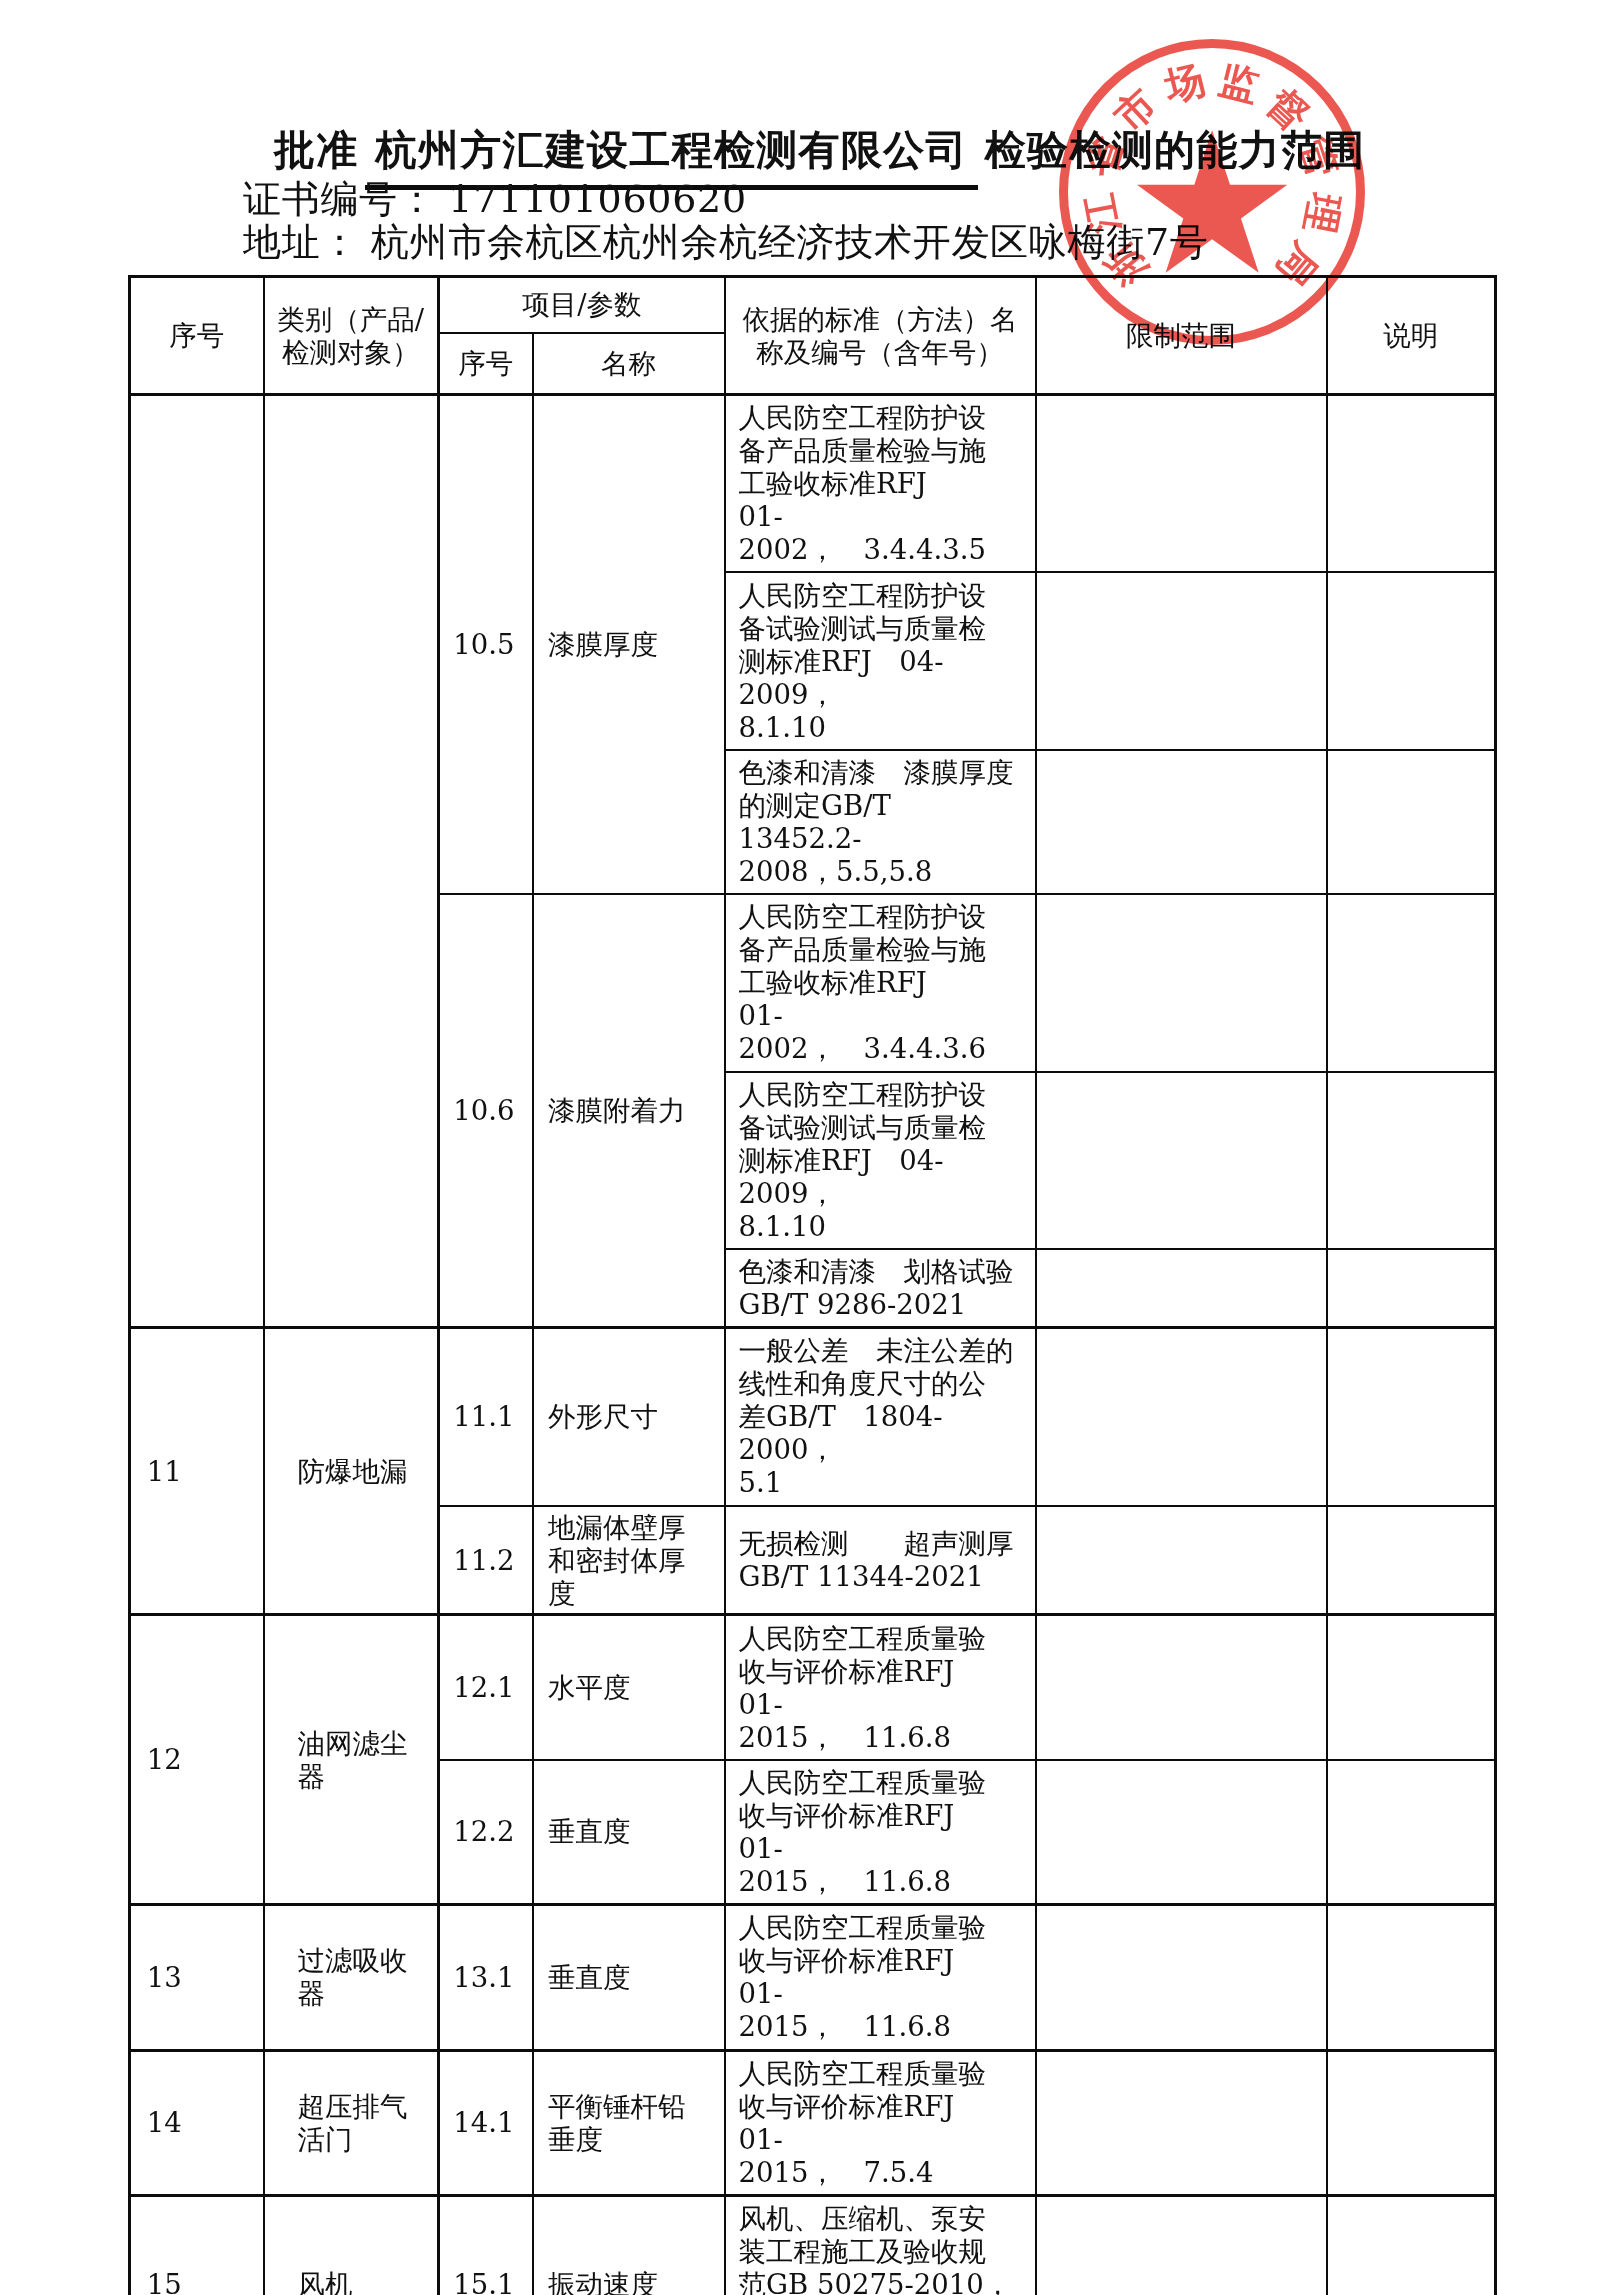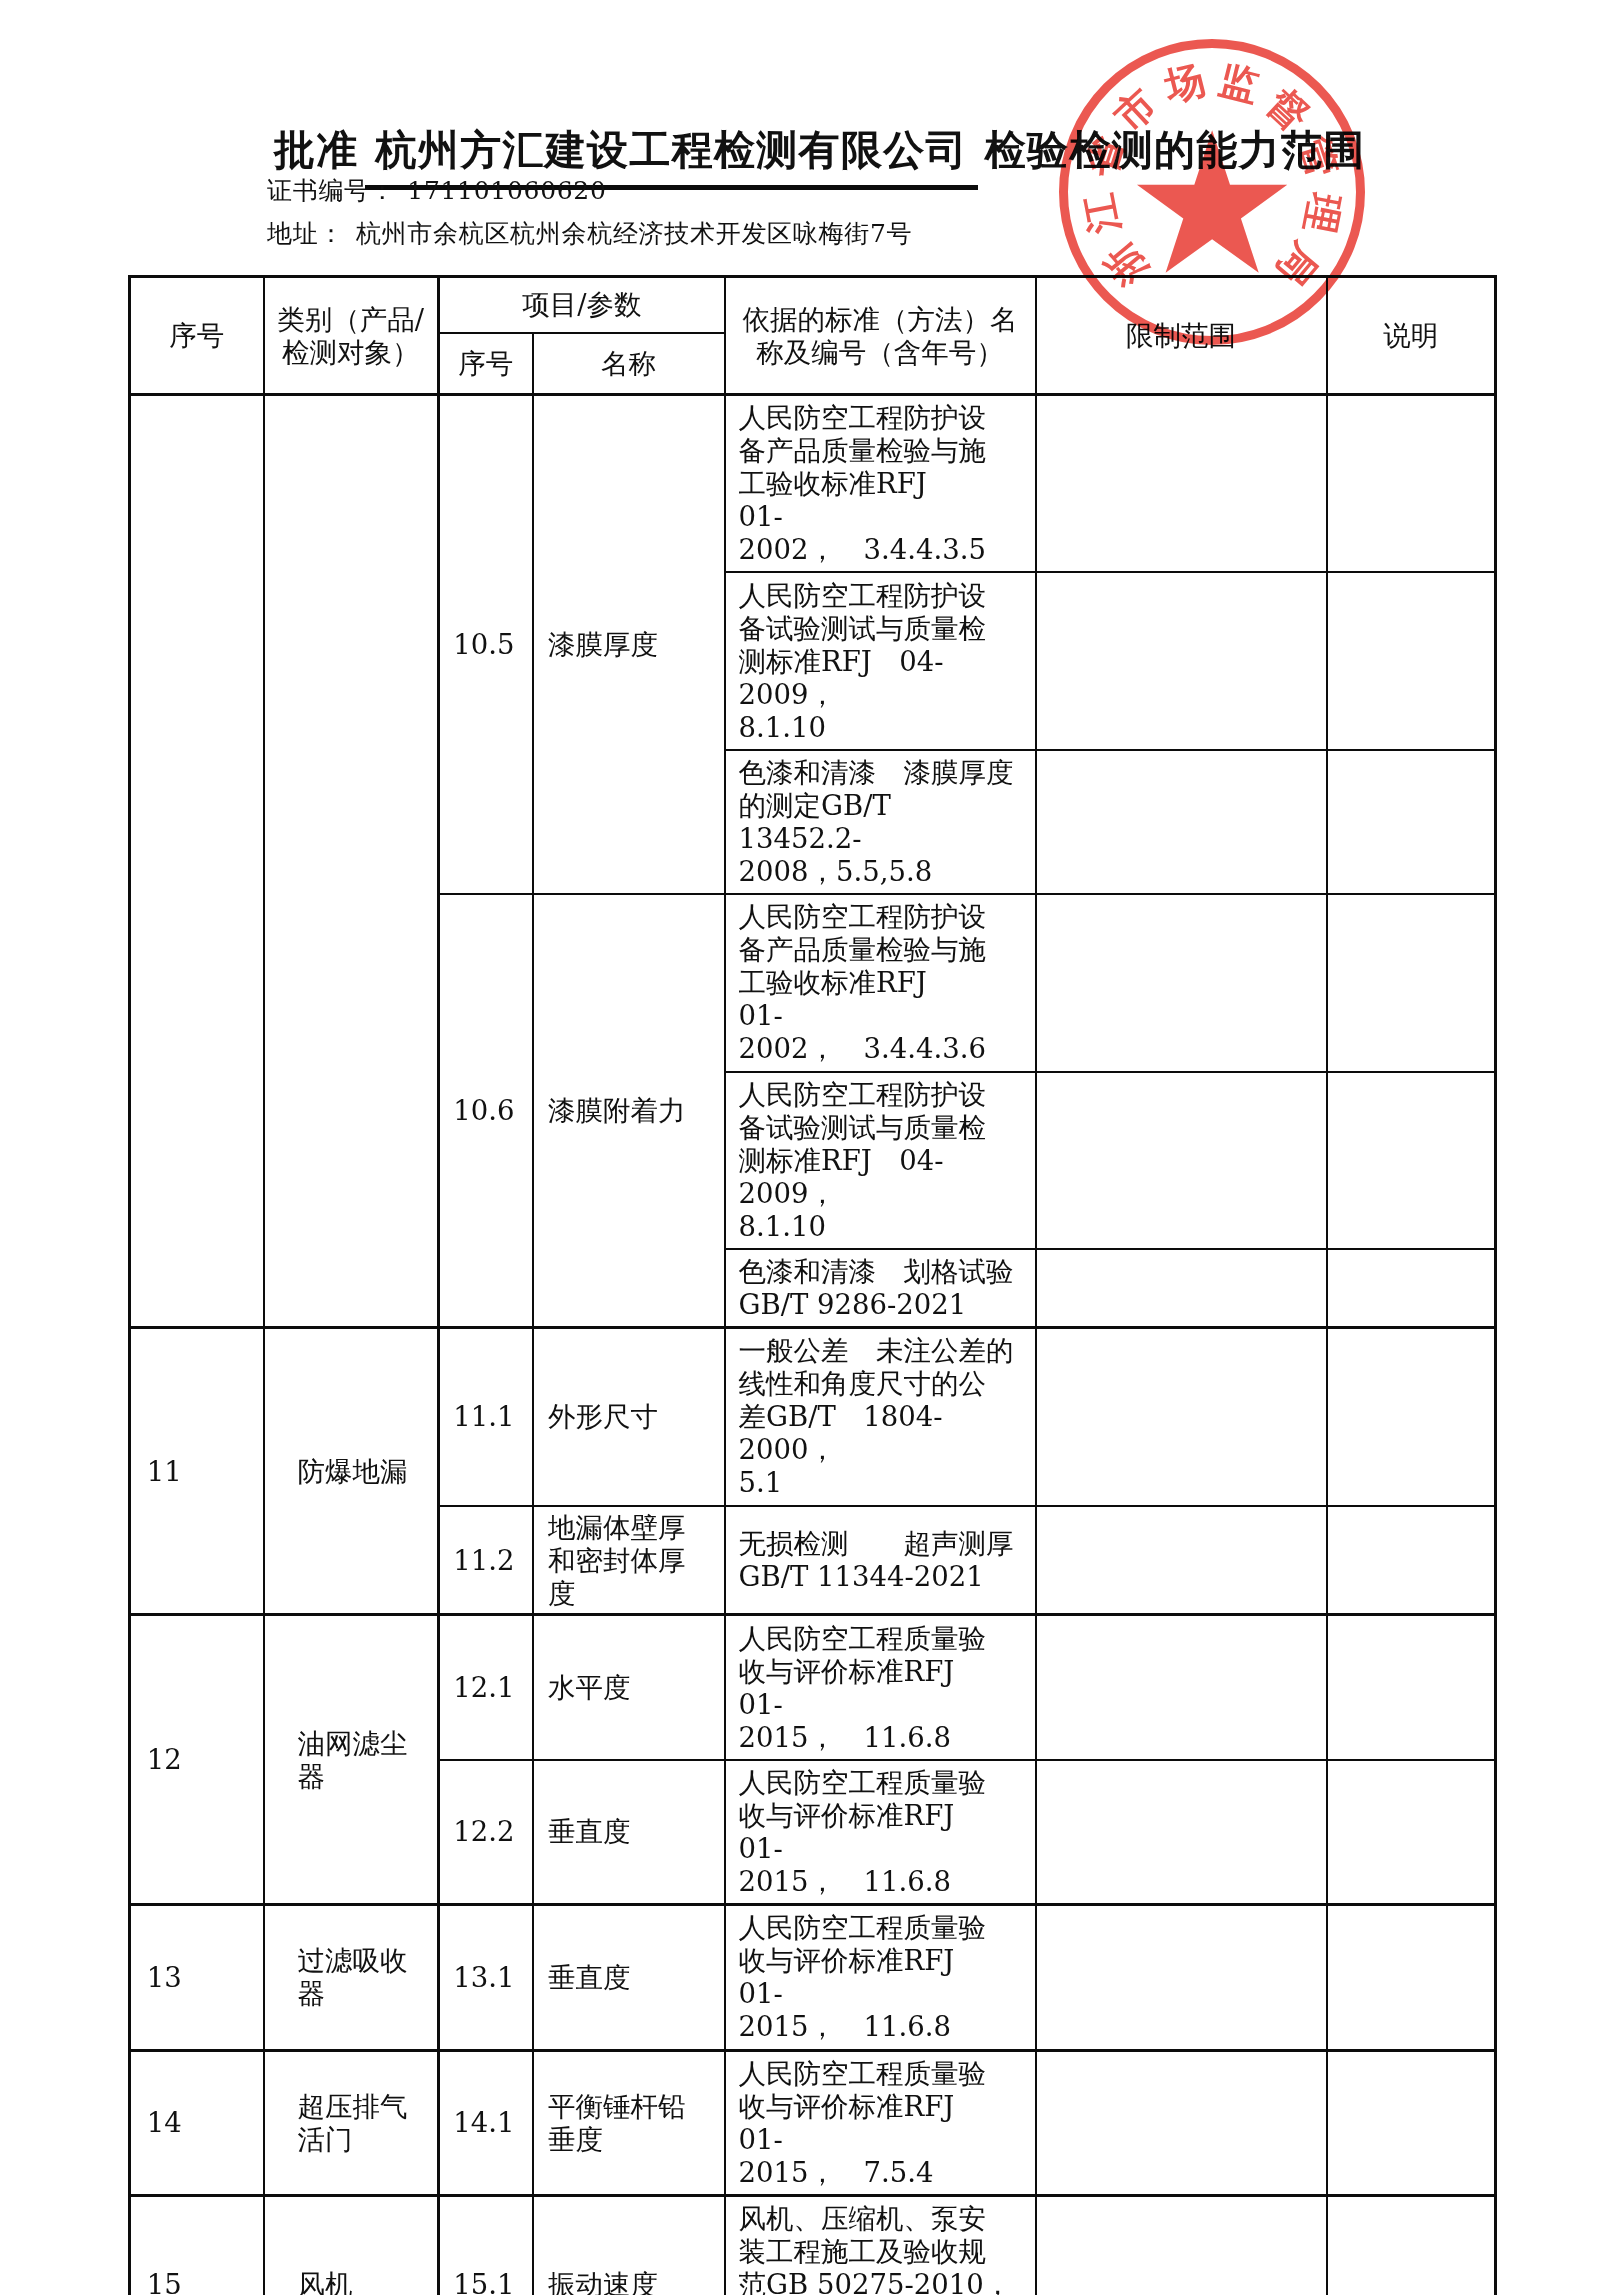--- a/index.html
+++ b/index.html
@@ -16,22 +16,22 @@
     position:absolute;left:274px;top:123px;
     font-size:41px;font-weight:600;letter-spacing:1.3px;white-space:nowrap;
   }
   .title .company{
     display:inline-block;
     margin:0 6.5px;
     padding:0 10.5px 6.5px 10.5px;
     border-bottom:5.2px solid #0c0c0c;
   }
   .meta-line{
-    position:absolute;left:267px;
-    font-size:25px;letter-spacing:0.7px;white-space:nowrap;
+    position:absolute;left:243px;
+    font-size:38px;letter-spacing:0.7px;white-space:nowrap;
   }
   #cert-line{top:174px;}
   #addr-line{top:217px;}
   .meta-line .val{margin-left:11.8px;}
 
   
   table.cap{
     position:absolute;left:128px;top:275px;
     width:1366px;
     border-collapse:collapse;

